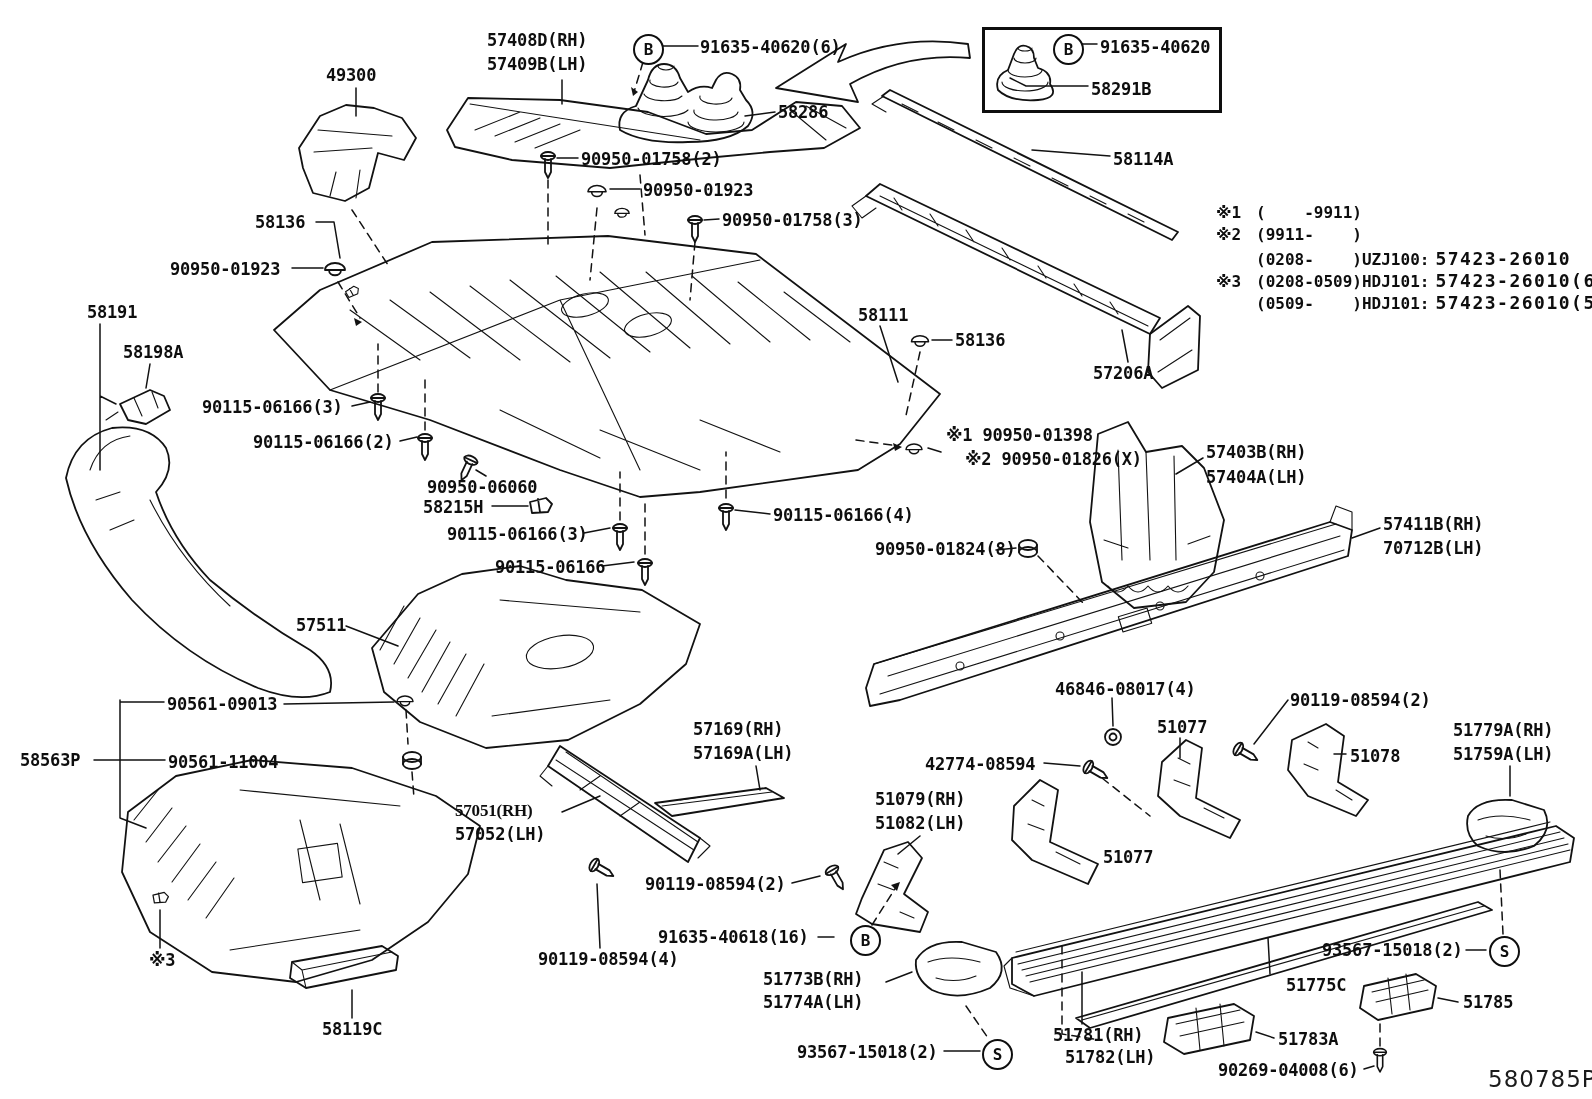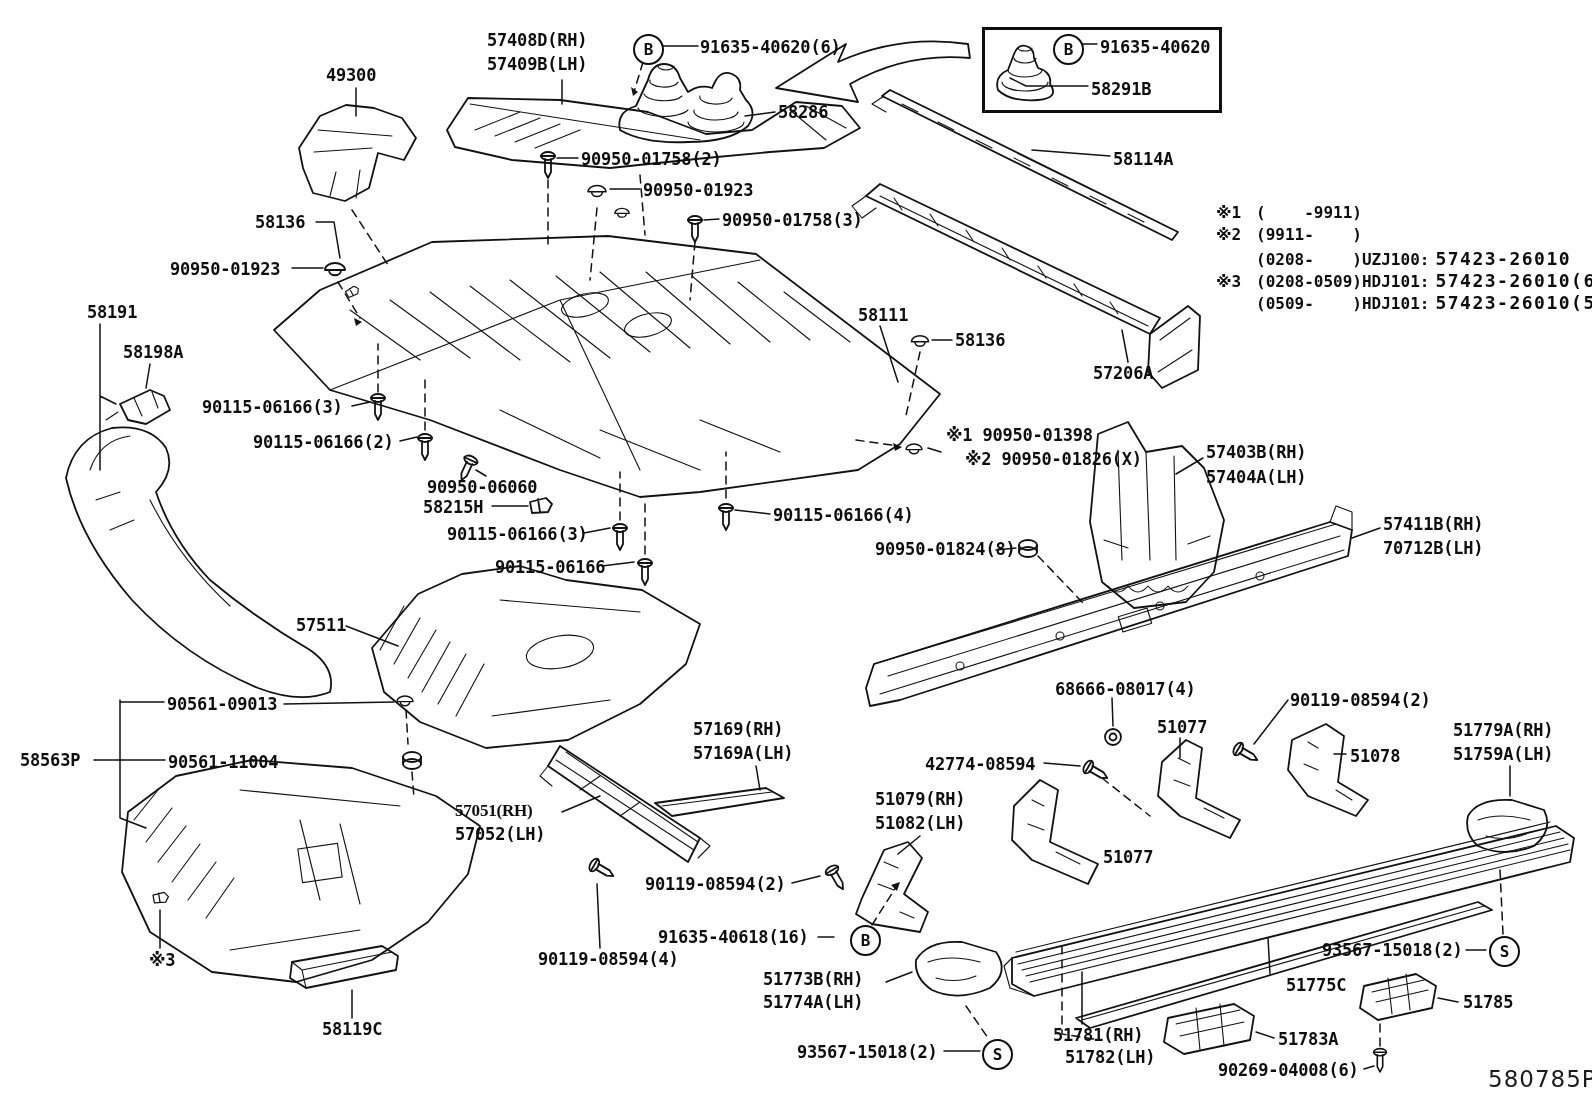--- a/index.html
+++ b/index.html
@@ -245,21 +245,21 @@
       <div class="lbl" style="left: 1383px; top: 539px;">70712B(LH)</div>
       <div class="lbl" style="left: 875px; top: 540px;">90950-01824(8)</div>
       <div class="lbl" style="left: 288px; top: 616px; margin-left: 8px;">57511</div>
       <div class="lbl" style="left: 167px; top: 695px;">90561-09013</div>
       <div class="lbl" style="left: 20px; top: 751px;">58563P</div>
       <div class="lbl" style="left: 168px; top: 753px;">90561-11004</div>
       <div class="lbl" style="left: 693px; top: 720px;">57169(RH)</div>
       <div class="lbl" style="left: 693px; top: 744px;">57169A(LH)</div>
       <div class="lbl" style="left: 455px; top: 801px; font-family: Liberation Serif, serif;">57051(RH)</div>
       <div class="lbl" style="left: 455px; top: 825px;">57052(LH)</div>
-      <div class="lbl" style="left: 1055px; top: 680px;">68666-08017(4)</div>
+      <div class="lbl" style="left: 1055px; top: 680px;">46846-08017(4)</div>
       <div class="lbl" style="left: 1157px; top: 718px;">51077</div>
       <div class="lbl" style="left: 925px; top: 755px;">42774-08594</div>
       <div class="lbl" style="left: 1290px; top: 691px;">90119-08594(2)</div>
       <div class="lbl" style="left: 1350px; top: 747px;">51078</div>
       <div class="lbl" style="left: 1453px; top: 721px;">51779A(RH)</div>
       <div class="lbl" style="left: 1453px; top: 745px;">51759A(LH)</div>
       <div class="lbl" style="left: 875px; top: 790px;">51079(RH)</div>
       <div class="lbl" style="left: 875px; top: 814px;">51082(LH)</div>
       <div class="lbl" style="left: 1103px; top: 848px;">51077</div>
       <div class="lbl" style="left: 645px; top: 875px;">90119-08594(2)</div>

